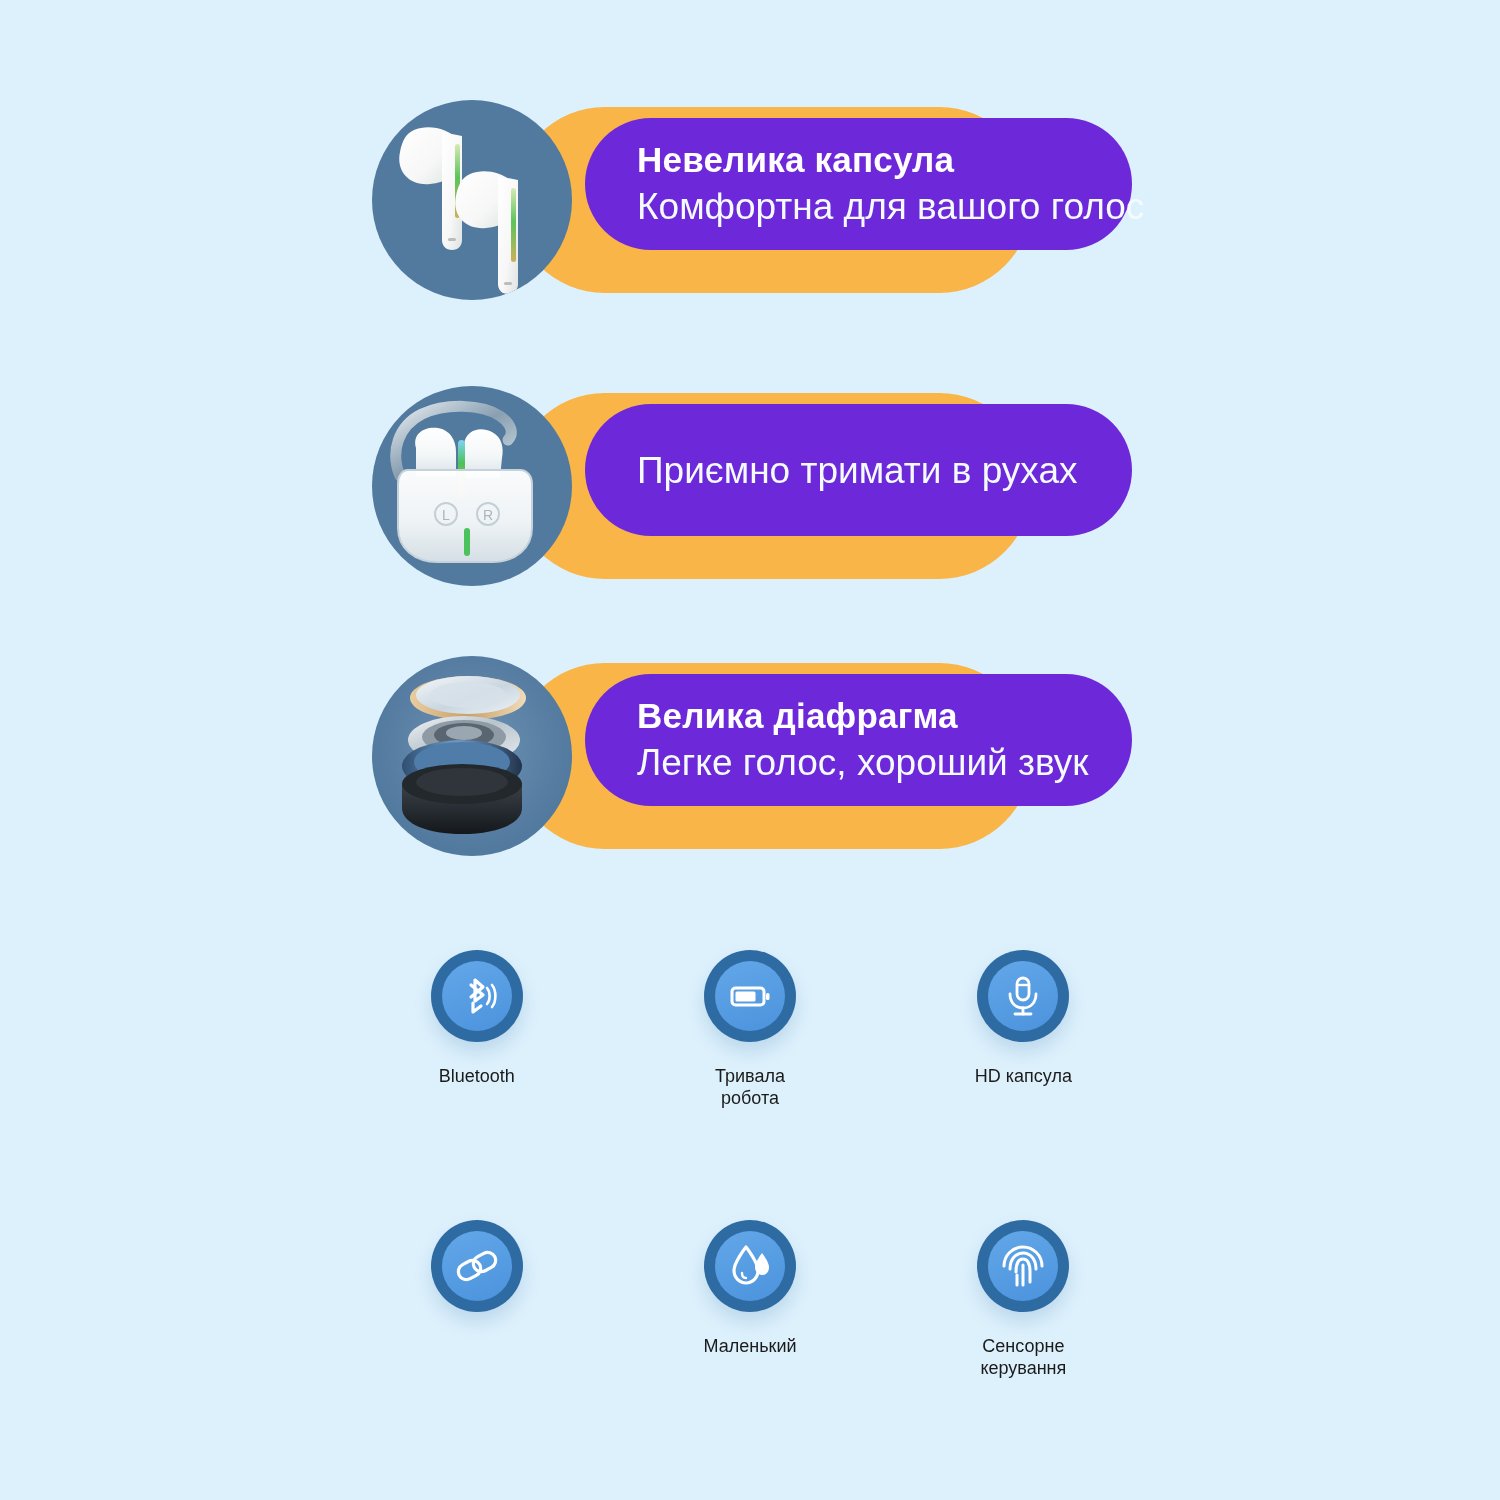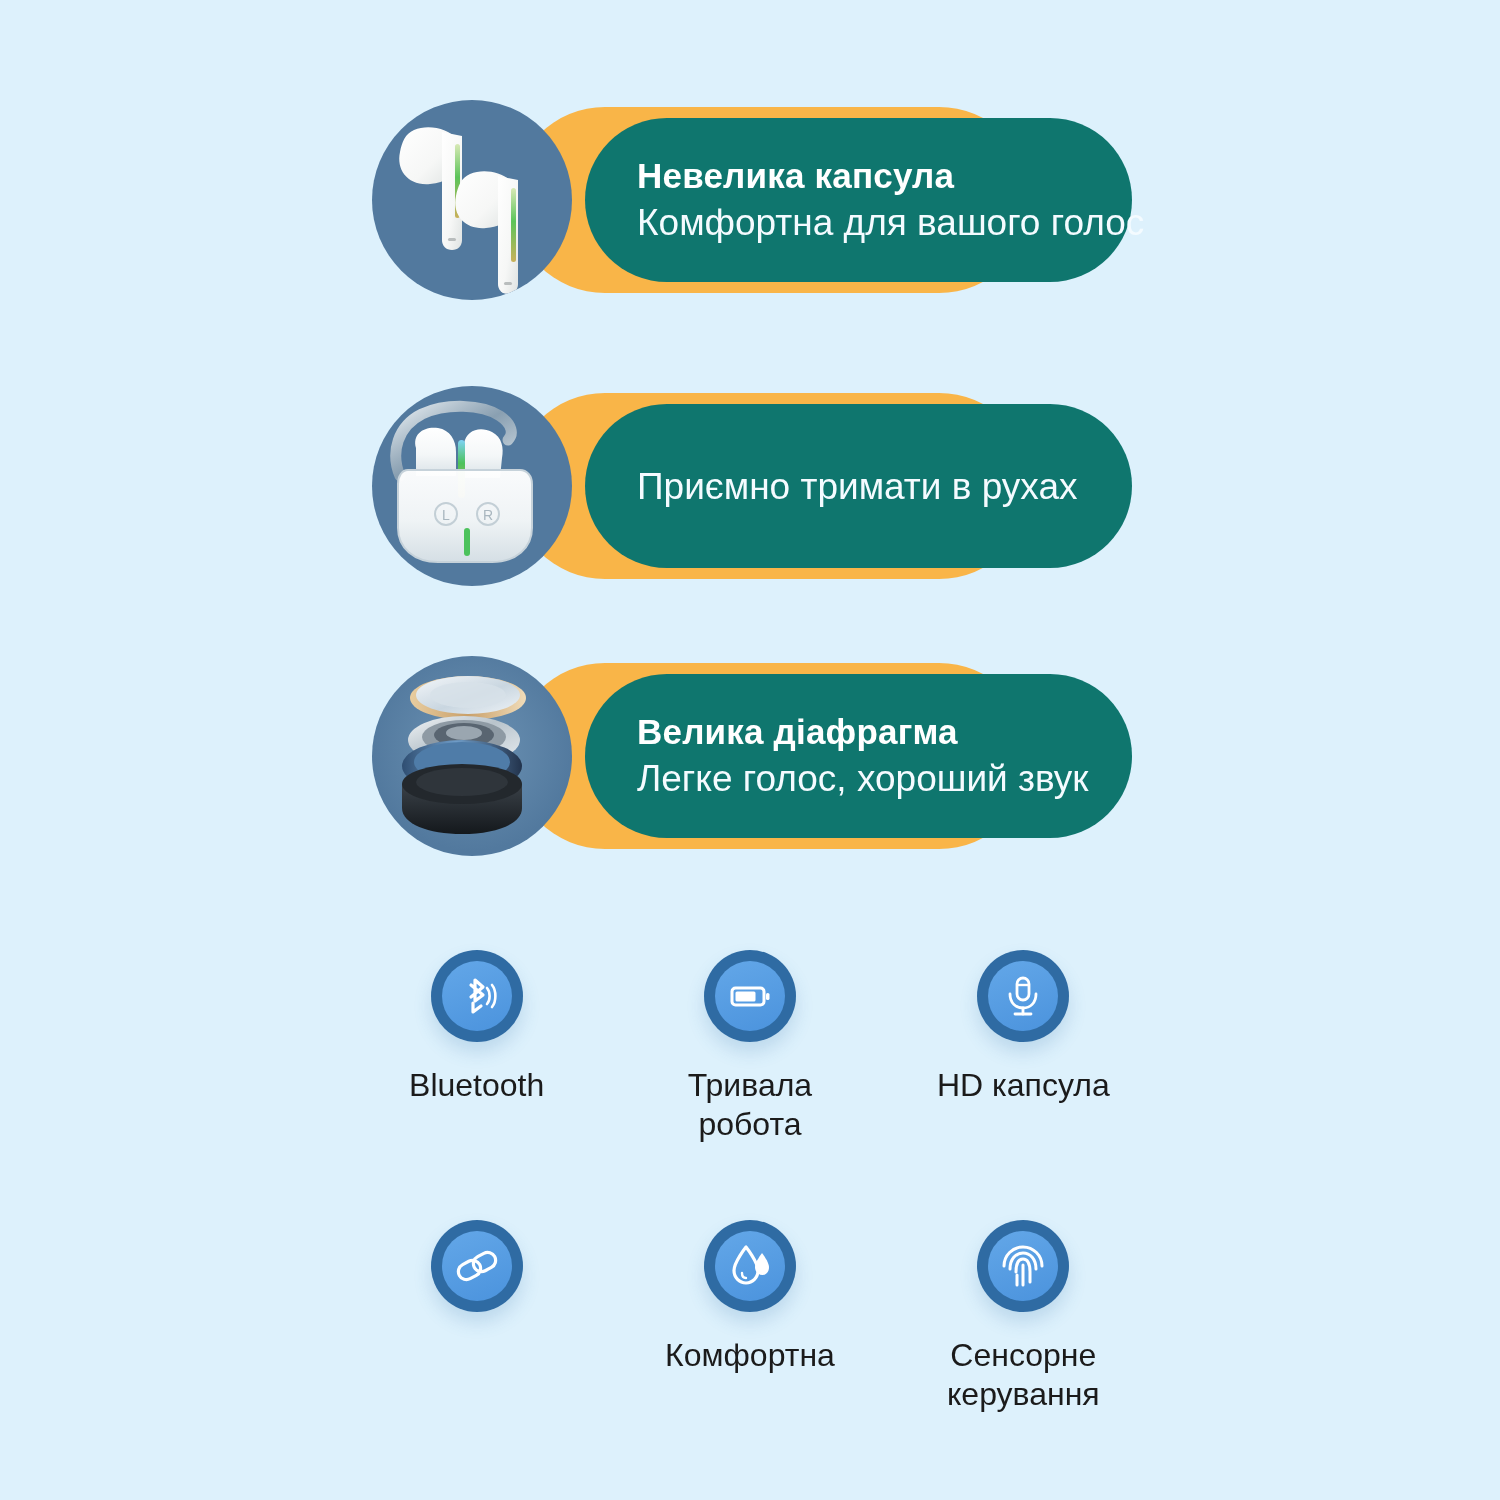--- a/index.html
+++ b/index.html
@@ -44,22 +44,22 @@
     border-radius: 96px;
     z-index: 1;
   }
 
   
   .card-pill {
     position: absolute;
     left: 213px;
     top: 18px;
     width: 547px;
-    height: 164px;
-    background: #0f766e;
+    height: 132px;
+    background: #6d28d9;
     border-radius: 82px;
     z-index: 2;
     display: flex;
     flex-direction: column;
     justify-content: center;
     padding-left: 52px;
   }
 
   .card-title {
     color: #ffffff;
@@ -137,21 +137,21 @@
     background: linear-gradient(160deg, #63a7e8 0%, #4b93dd 100%);
   }
   .feature-badge svg {
     position: relative;
     z-index: 2;
   }
 
   .feature-label {
     margin-top: 24px;
     color: #1b1b1b;
-    font-size: 32px;
+    font-size: 18px;
     line-height: 1.22;
     text-align: center;
     white-space: pre-line;
   }
 </style>
 </head>
 <body>
 
 <div class="cards">
 
@@ -344,21 +344,21 @@
   </div>
 
   <div class="feature-cell">
     <div class="feature-badge">
       <svg width="48" height="48" viewBox="0 0 48 48">
         <path d="M20 5 C20 5 8 20 8 28.5 C8 35.5 13.4 41 20 41 C26.6 41 32 35.5 32 28.5 C32 20 20 5 20 5 Z" fill="none" stroke="#ffffff" stroke-width="3.2" stroke-linejoin="round"></path>
         <path d="M16 31 C16 34.2 17.6 36 20 36" fill="none" stroke="#ffffff" stroke-width="2.4" stroke-linecap="round"></path>
         <path d="M36 11 C36 11 29 20 29 25 C29 29.5 32.2 33 36.4 33 C40.6 33 43 29.5 43 25 C43 20 36 11 36 11 Z" fill="#ffffff"></path>
       </svg>
     </div>
-    <div class="feature-label">Комфортна</div>
+    <div class="feature-label">Маленький</div>
   </div>
 
   <div class="feature-cell">
     <div class="feature-badge">
       <svg width="48" height="48" viewBox="0 0 48 48">
         <path d="M5 24 C5 13.5 13.5 5 24 5 C34.5 5 43 13.5 43 24" fill="none" stroke="#ffffff" stroke-width="3" stroke-linecap="round"></path>
         <path d="M11 27 C11 17 16.8 11 24 11 C31.2 11 37 17 37 27" fill="none" stroke="#ffffff" stroke-width="3" stroke-linecap="round"></path>
         <path d="M17 30 C17 21.5 19.8 17 24 17 C28.2 17 31 21.5 31 30 L31 40" fill="none" stroke="#ffffff" stroke-width="3" stroke-linecap="round"></path>
         <path d="M24 23 L24 43" stroke="#ffffff" stroke-width="3" stroke-linecap="round"></path>
         <path d="M18 33 L18 43" stroke="#ffffff" stroke-width="3" stroke-linecap="round"></path>

